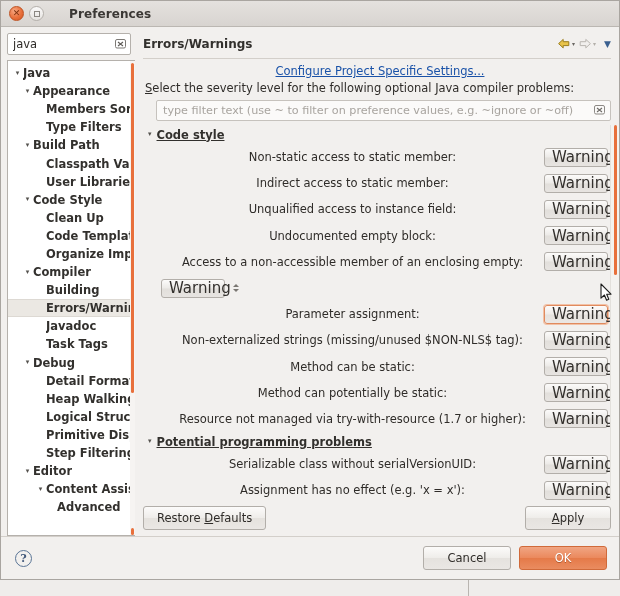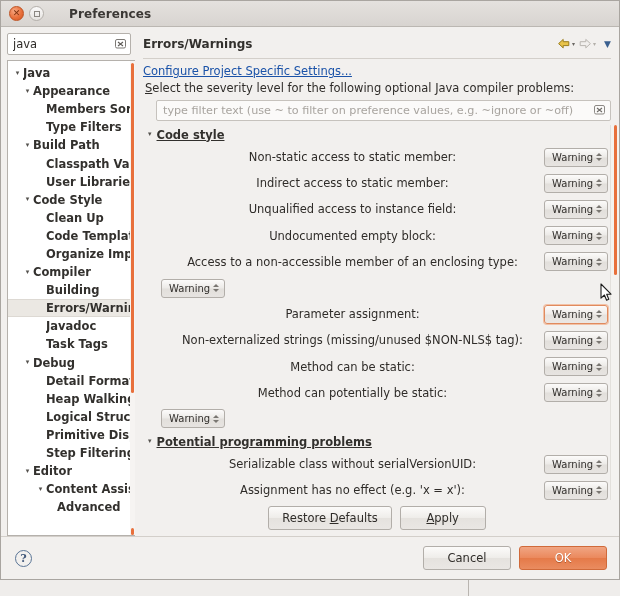--- a/index.html
+++ b/index.html
@@ -201,21 +201,21 @@
     font-size: 6px; color: #6a6763; margin-left: 1px; line-height: 1;
   }
   .caret.dis { color: #b3afaa; }
   #menu-caret { color: #3a5f8f; font-size: 9px; margin-left: 8px; cursor: pointer; }
 
   #head-sep {
     height: 1px; background: #d3cfca; margin: 3px 8px 0 0; flex: 0 0 auto;
   }
 
   #link-row {
-    display: flex; justify-content: flex-start;
+    display: flex; justify-content: center;
     padding: 5px 2px 0 0;
     flex: 0 0 auto;
   }
   #config-link {
     font-size: 11.5px; color: #1a52a8;
     text-decoration: underline;
     cursor: pointer;
   }
   #sev-label {
     font-size: 11.5px; color: #2f2c29;
@@ -292,23 +292,24 @@
     position: relative;
     cursor: pointer;
   }
   .spin.focus {
     border-color: #e08a5e;
     box-shadow: 0 0 0 1px #f2c1a6;
     background: linear-gradient(to bottom, #fdfbfa 0%, #f0ece9 48%, #e6e2de 52%, #ebe7e4 100%);
   }
   .spin .sval {
     flex: 1 1 auto;
-    font-size: 10px; color: #33302d;
+    font-size: 15px; color: #33302d;
     padding-left: 7px;
     white-space: nowrap;
+    text-align: center;
   }
   .spin .sarr {
     flex: 0 0 auto;
     width: 13px;
     display: flex; flex-direction: column; align-items: center; justify-content: center;
     gap: 2px;
     padding-right: 3px;
   }
   .spin .sarr i {
     display: block; width: 0; height: 0;
@@ -335,21 +336,21 @@
   }
   .ghost-line {
     position: absolute; left: 0;
     font-size: 9px; color: #8d8a86;
     white-space: nowrap;
     opacity: .75;
   }
 
   
   #action-row {
-    display: flex; justify-content: center; align-items: center;
+    display: flex; justify-content: space-between; align-items: center;
     gap: 8px;
     padding: 6px 8px 6px 0;
     flex: 0 0 auto;
   }
   .btn {
     height: 24px;
     min-width: 86px;
     padding: 0 13px;
     font-size: 11.5px;
     color: #2f2c29;
@@ -633,21 +634,21 @@
               <div class="rlabel">Undocumented empty block:</div>
               <div class="spin">
                 <span class="sval">Warning</span>
                 <span class="sarr">
                   <i class="up"></i>
                   <i class="dn"></i>
                 </span>
               </div>
             </div>
             <div class="row">
-              <div class="rlabel">Access to a non-accessible member of an enclosing type:</div>
+              <div class="rlabel">Access to a non-accessible member of an enclosing empty:</div>
               <div class="spin">
                 <span class="sval">Warning</span>
                 <span class="sarr">
                   <i class="up"></i>
                   <i class="dn"></i>
                 </span>
               </div>
             </div>
             <div class="row">
               <div class="spin">
@@ -692,20 +693,21 @@
               <div class="rlabel">Method can potentially be static:</div>
               <div class="spin">
                 <span class="sval">Warning</span>
                 <span class="sarr">
                   <i class="up"></i>
                   <i class="dn"></i>
                 </span>
               </div>
             </div>
             <div class="row">
+              <div class="rlabel">Resource not managed via try-with-resource (1.7 or higher):</div>
               <div class="spin">
                 <span class="sval">Warning</span>
                 <span class="sarr">
                   <i class="up"></i>
                   <i class="dn"></i>
                 </span>
               </div>
             </div>
             <div class="group">
               <span class="gtw">▾</span>

